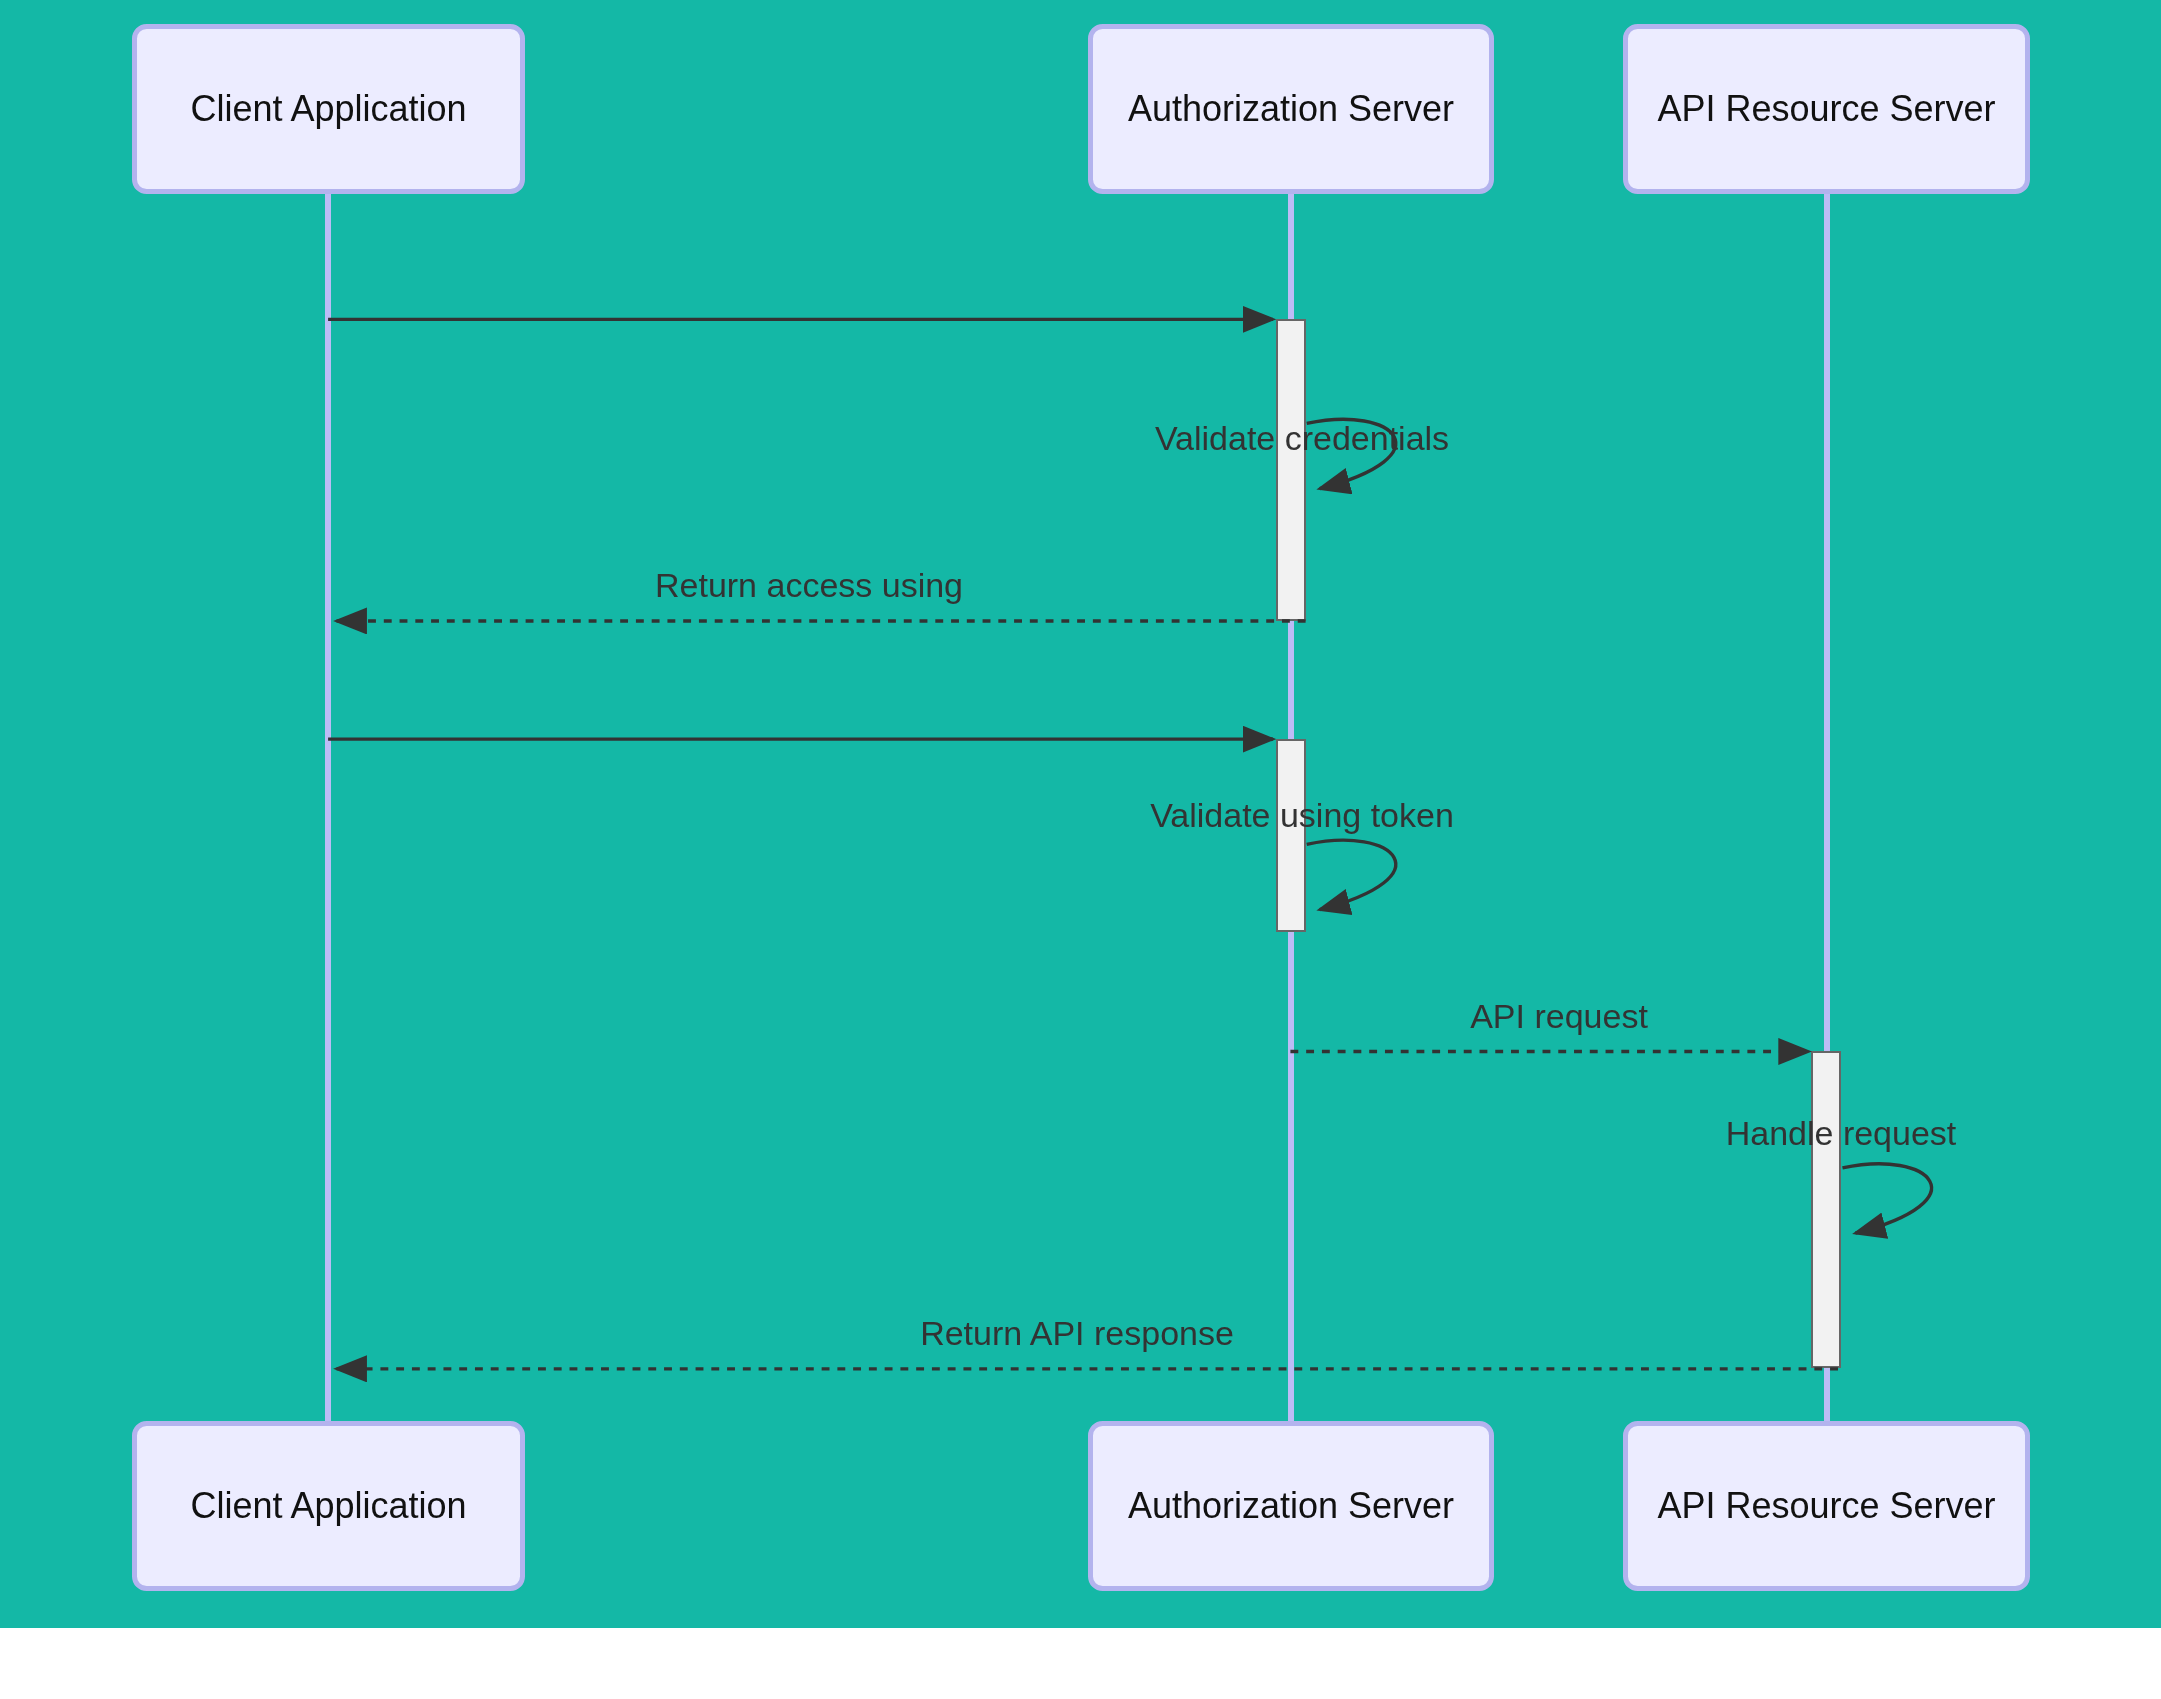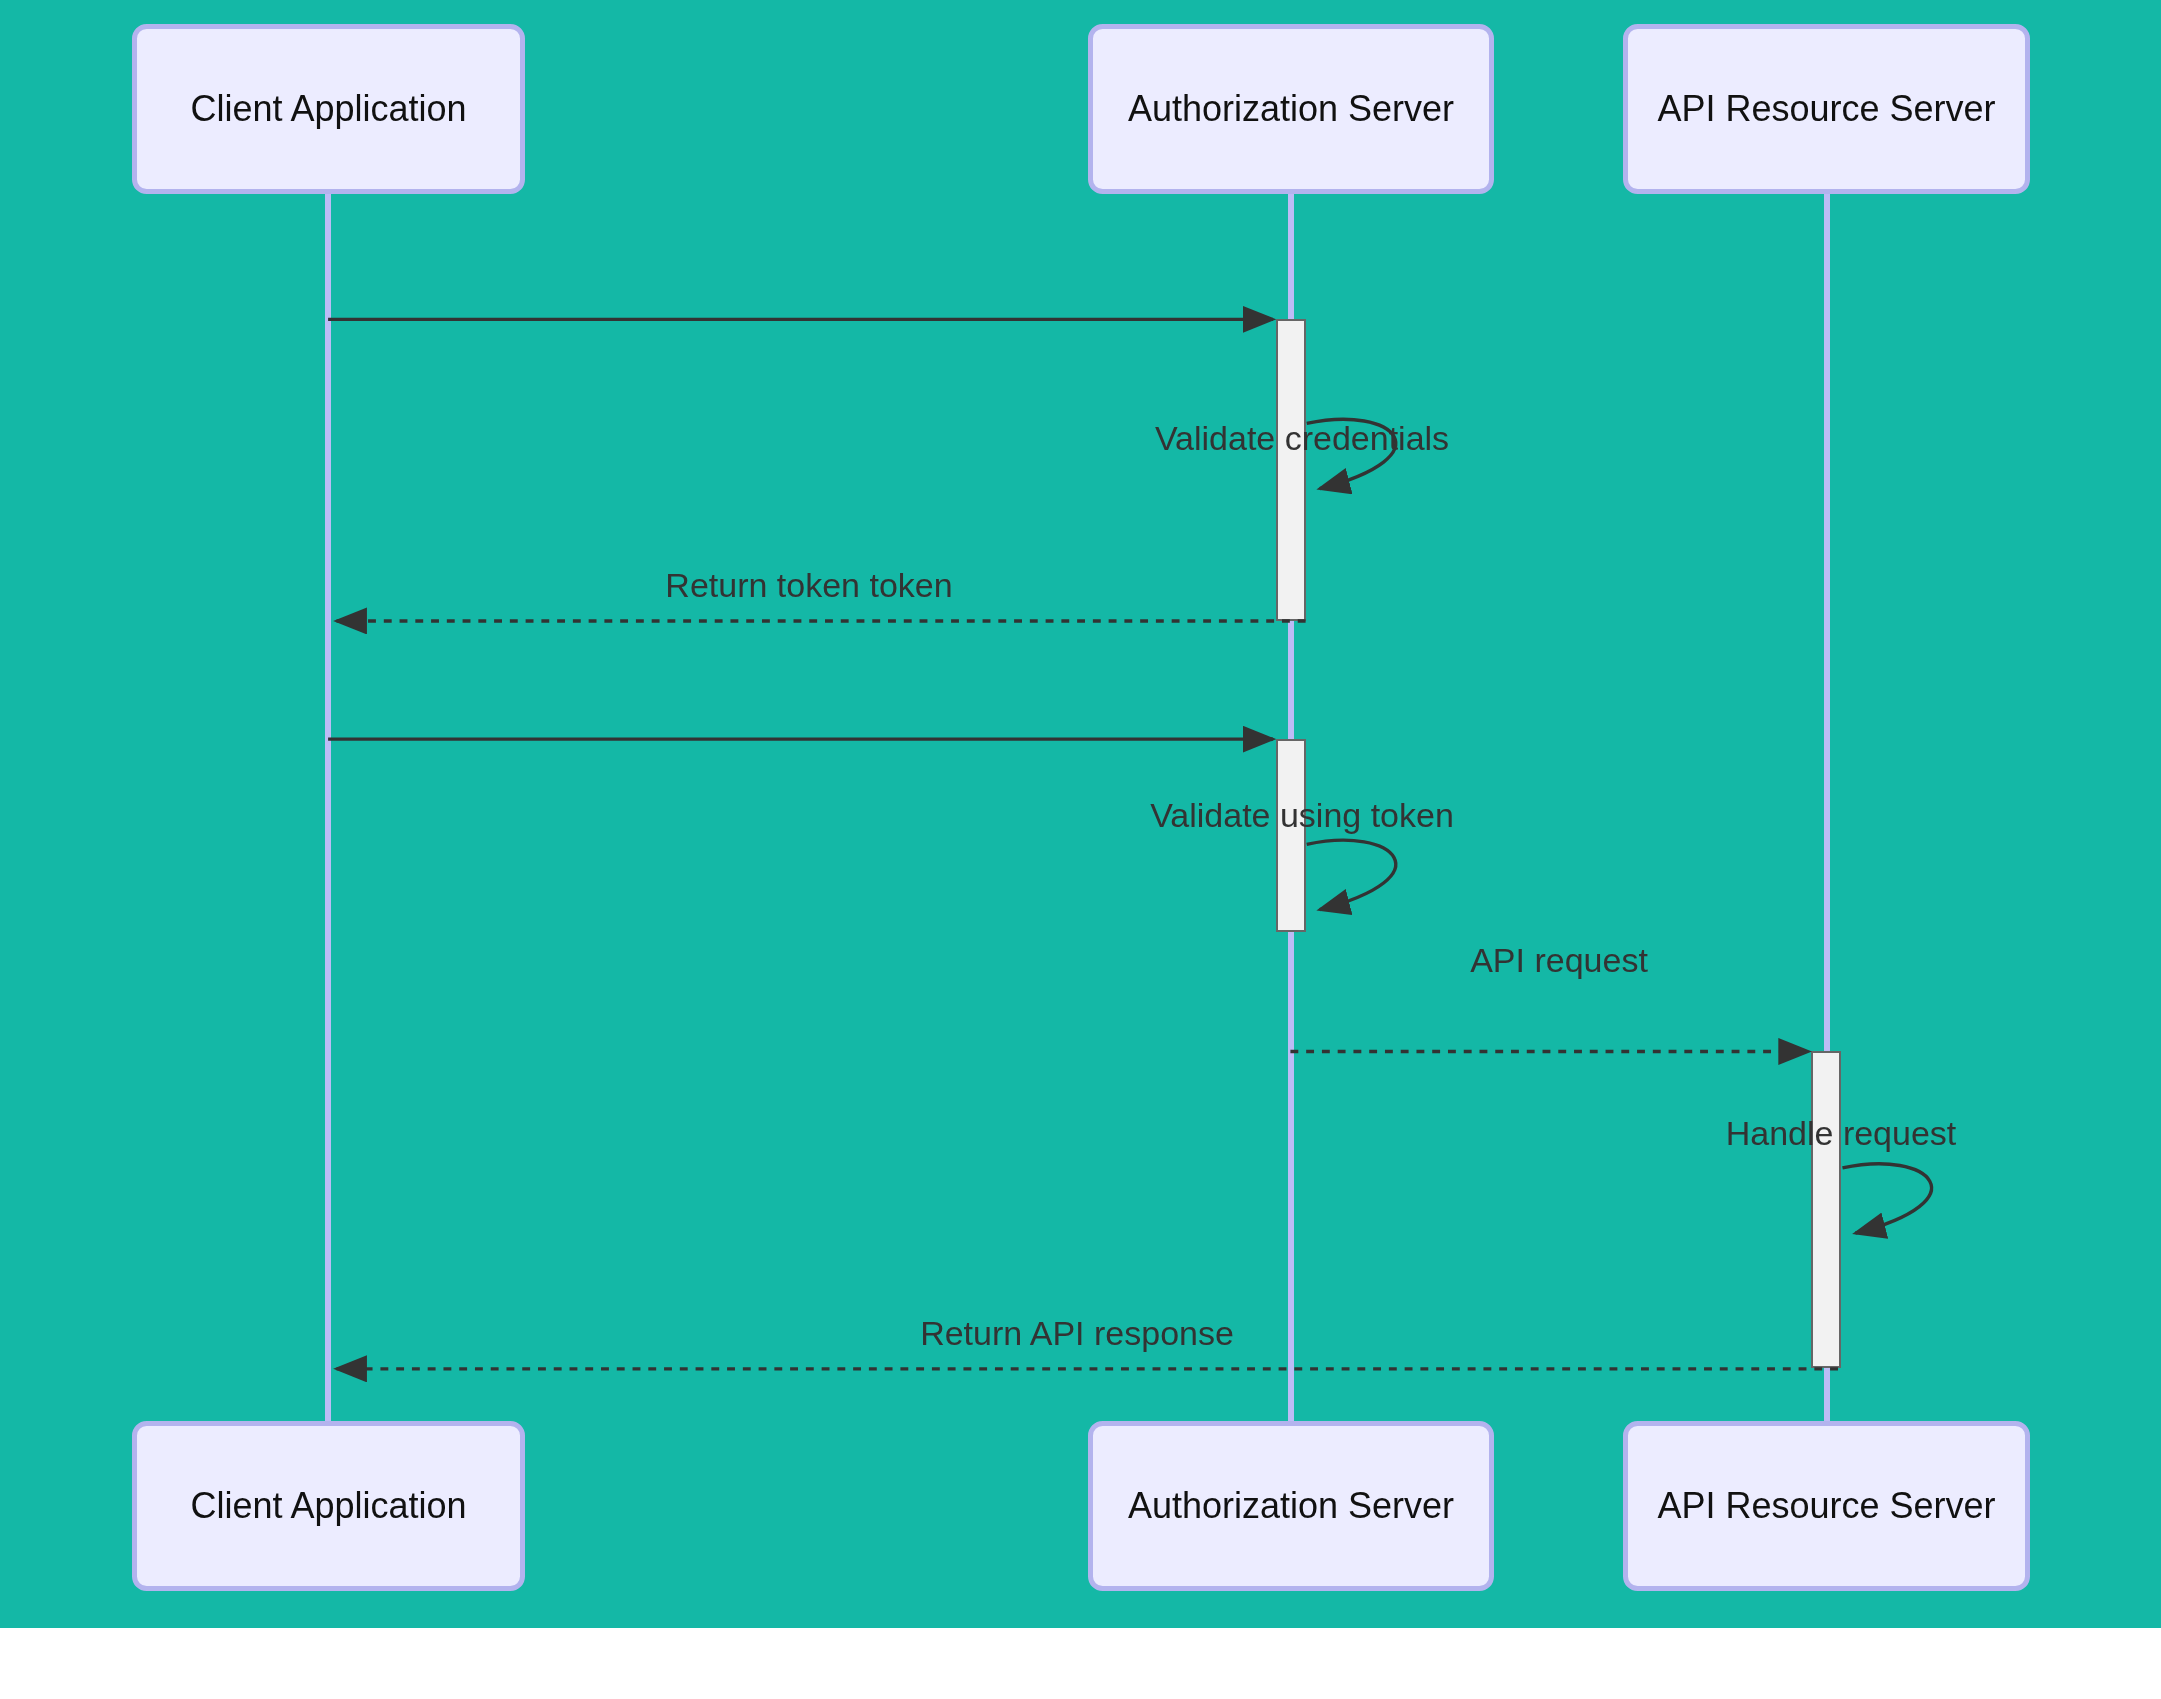--- a/index.html
+++ b/index.html
@@ -99,20 +99,20 @@
     <path d="M 2322 1500 C 2480 1466, 2570 1558, 2345 1616" fill="none" stroke="#333333" stroke-width="6" marker-end="url(#arrowhead)"></path>
 
     <line x1="2293" y1="1868" x2="3214" y2="1868" stroke="#333333" stroke-width="6" stroke-dasharray="14 14" marker-end="url(#arrowhead)"></line>
 
     <path d="M 3274 2075 C 3432 2041, 3522 2133, 3297 2191" fill="none" stroke="#333333" stroke-width="6" marker-end="url(#arrowhead)"></path>
 
     <line x1="3266" y1="2432" x2="598" y2="2432" stroke="#333333" stroke-width="6" stroke-dasharray="14 14" marker-end="url(#arrowhead)"></line>
   </svg>
 
   <div class="self-label" style="left:1302px; top:390px;margin-top:48px;">Validate credentials</div>
-  <div class="msg-label" style="left:809px; top:605px;">Return token token</div>
+  <div class="msg-label" style="left:809px; top:605px;">Return access using</div>
   <div class="self-label" style="left:1302px; top:815px;">Validate using token</div>
-  <div class="msg-label" style="left:1559px; top:980px;">API request</div>
+  <div class="msg-label" style="left:1559px; top:1036px;">API request</div>
   <div class="self-label" style="left:1841px; top:1133px;">Handle request</div>
   <div class="msg-label" style="left:1077px; top:1353px;">Return API response</div>
 
 </div>
 
 
 </body></html>

